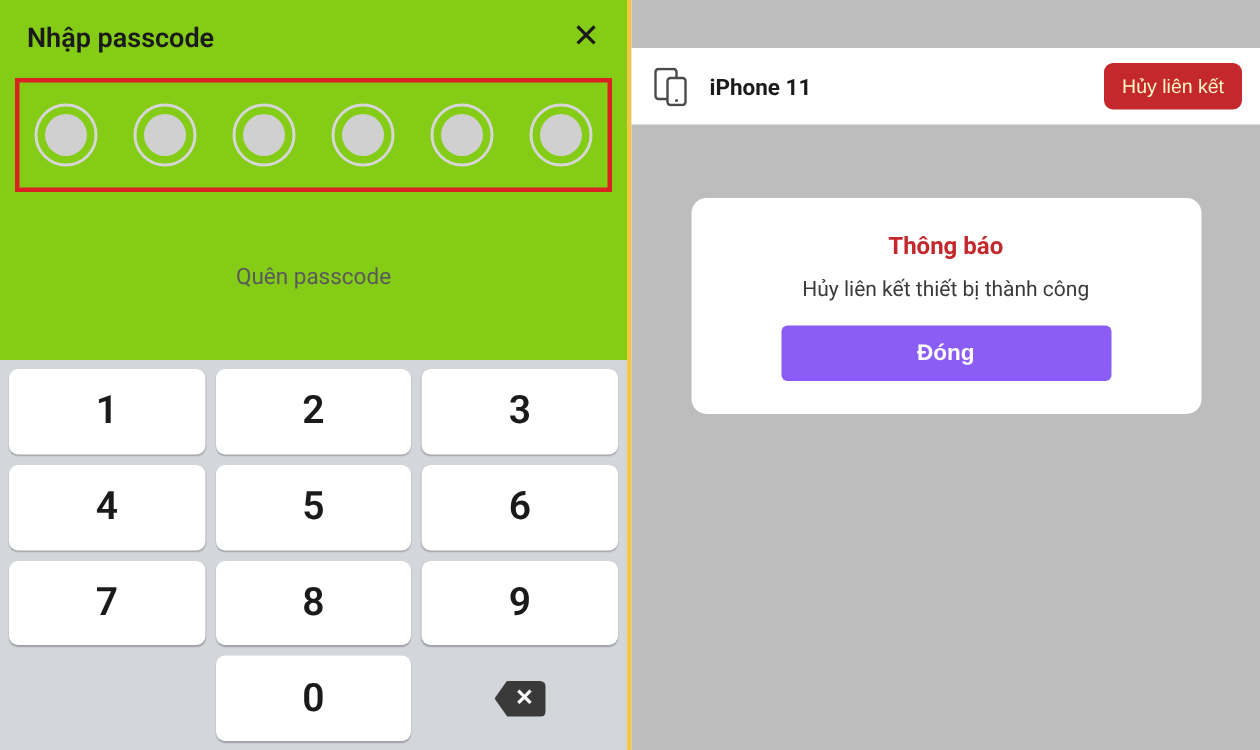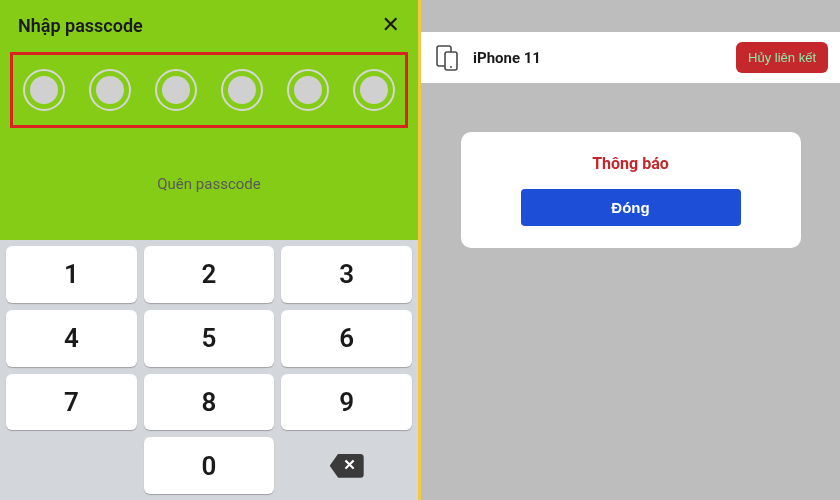--- a/index.html
+++ b/index.html
@@ -157,21 +157,21 @@
       font-size: 15px;
       font-weight: 700;
       color: #1a1a1a;
     }
     .device-date {
       font-size: 12px;
       color: #7a7a7a;
     }
     .unlink-btn {
       background: #c4282c;
-      color: #86efac;
+      color: #fef9c3;
       border: none;
       border-radius: 6px;
       padding: 8px 12px;
       font-size: 13px;
       font-weight: 500;
       cursor: pointer;
     }
     .modal {
       position: absolute;
       top: 132px;
@@ -191,21 +191,21 @@
       font-weight: 700;
       color: #c4282c;
       text-align: right;
     }
     .modal-message {
       font-size: 14px;
       color: #3a3a3a;
       text-align: center;
     }
     .modal-btn {
-      background: #1d4ed8;
+      background: #8b5cf6;
       color: #fff;
       border: none;
       border-radius: 4px;
       width: 220px;
       padding: 10px 0;
       font-size: 15px;
       font-weight: 600;
       cursor: pointer;
       margin-top: 4px;
     }
@@ -278,15 +278,16 @@
       </span>
     </div>
     <div class="device-info">
       <div class="device-name">iPhone 11</div>
     </div>
     <button class="unlink-btn">Hủy liên kết</button>
   </div>
 
   <div class="modal">
     <div class="modal-title">Thông báo</div>
+    <div class="modal-message">Hủy liên kết thiết bị thành công</div>
     <button class="modal-btn">Đóng</button>
   </div>
 </div>
 
 </body></html>

